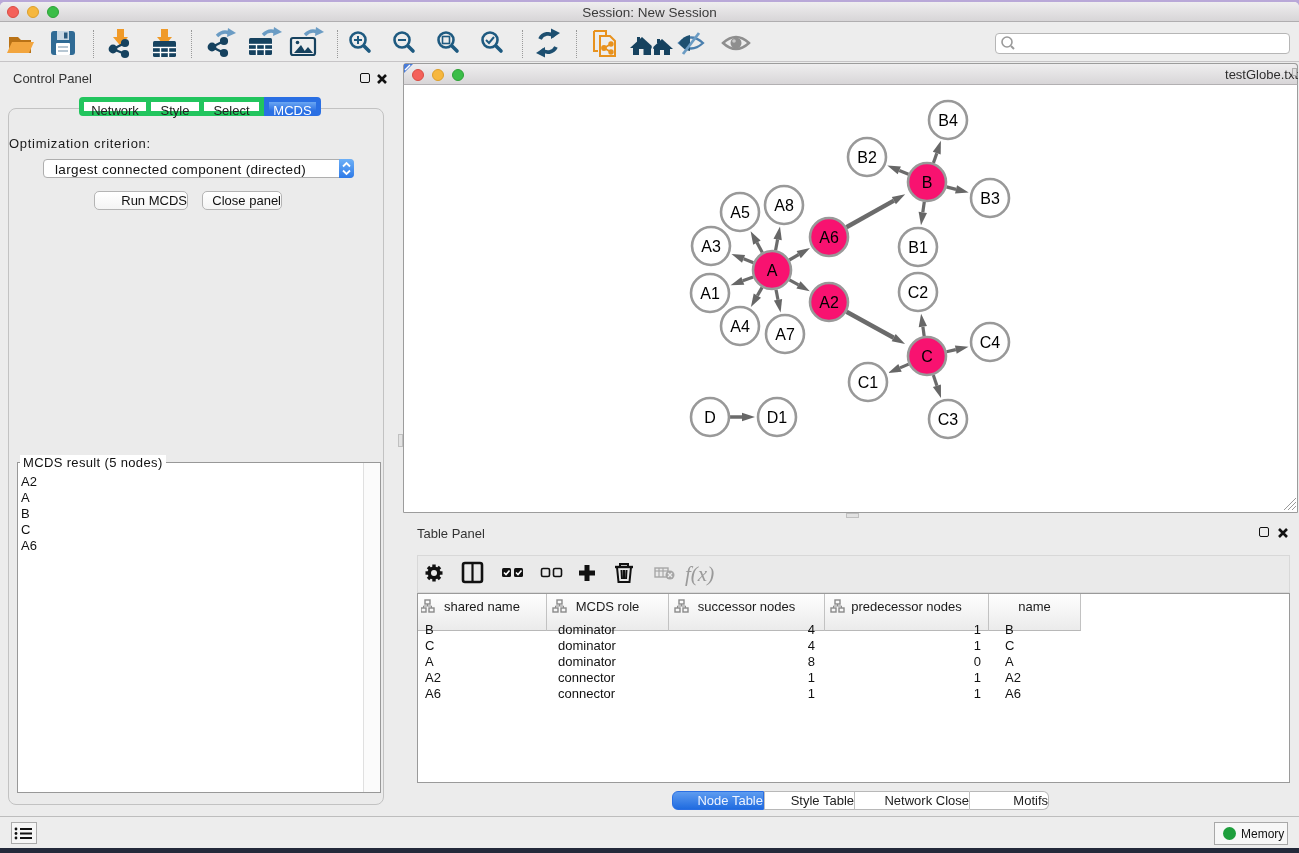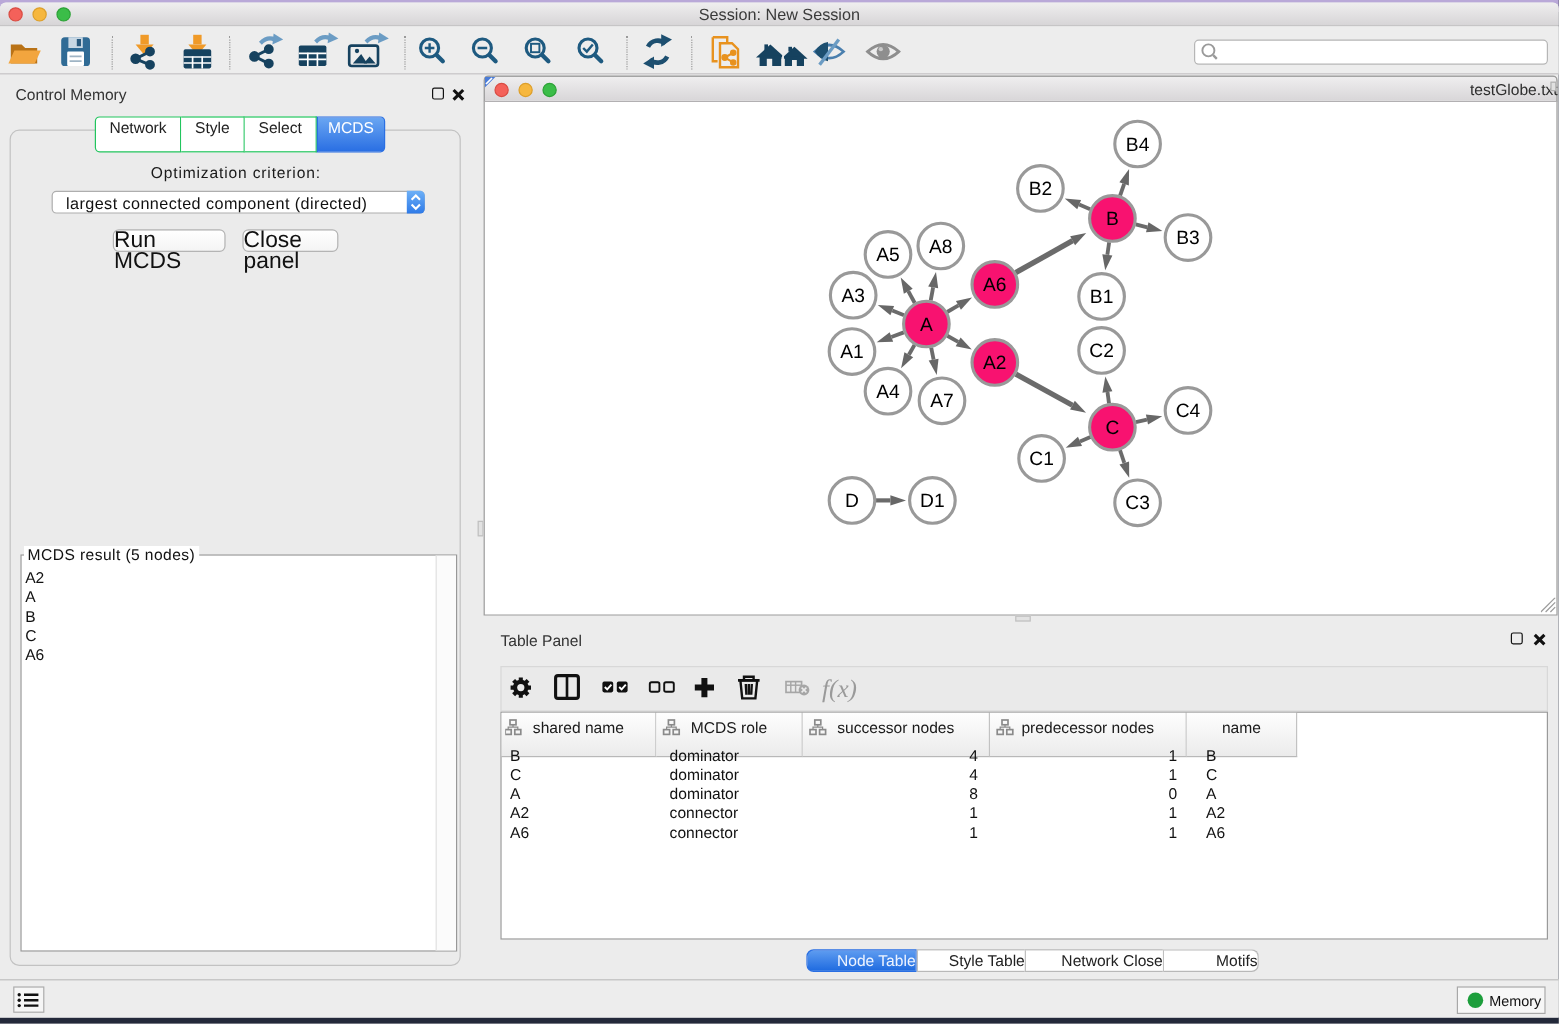--- a/index.html
+++ b/index.html
@@ -9,27 +9,27 @@
 #titlebar{left:0;top:2px;width:1299px;height:20px;background:linear-gradient(#efeeef,#d7d5d7);border-bottom:1px solid #b0aeb0;border-radius:5px 5px 0 0}
 .tl{width:12px;height:12px;border-radius:50%}
 #title{left:0;top:5px;width:1299px;text-align:center;font-size:13.5px;color:#3a3a3a}
 #toolbar{left:0;top:22px;width:1299px;height:40px;background:#ededed;border-bottom:1px solid #c6c4c6}
 .sep{top:30px;width:0;height:28px;border-left:1px dotted #9a9a9a}
 #searchbox{left:995px;top:33px;width:295px;height:21px;background:#fff;border:1px solid #b6b6b6;border-radius:4px}
 
 #cp-title{left:13px;top:71px;font-size:13px;color:#333}
 .float-ic{width:10px;height:10px;border:1.6px solid #111;border-radius:2px}
 #cp-box{left:8px;top:108px;width:376px;height:697px;background:#ebebeb;border:1px solid #c2c2c2;border-radius:8px}
-.tab{top:97px;height:30px;background:#fff;border:1px solid #22c55e;font-size:13px;color:#222;text-align:center;line-height:18px}
+.tab{top:97px;height:19px;background:#fff;border:5px solid #22c55e;font-size:13px;color:#222;text-align:center;line-height:18px}
 .tabsel{background:linear-gradient(#6aa6f2,#2a6fe3);color:#fff;border-color:#2a6fe3}
-#opt-label{left:9px;top:136px;width:375px;text-align:center;font-size:13px;letter-spacing:0.7px;color:#1a1a1a}
+#opt-label{left:9px;top:136px;width:375px;text-align:left;font-size:13px;letter-spacing:0.7px;color:#1a1a1a}
 #cp-select{left:43px;top:159px;width:311px;height:19px;background:#fff;border:1px solid #aeaeae;border-radius:4px}
 #cp-select span{position:absolute;left:11px;top:2px;font-size:13.5px;letter-spacing:0.35px;color:#111}
 #cp-spin{position:absolute;right:-1px;top:-1px;width:15px;height:19px;background:linear-gradient(#6db0f7,#2e7ae8);border-radius:0 4px 4px 0}
-.btn{top:191px;height:19px;background:linear-gradient(#ffffff,#f4f4f4);border:1px solid #b4b4b4;border-radius:5px;font-size:19px;color:#111;text-align:left;line-height:17px}
+.btn{top:191px;height:19px;background:linear-gradient(#ffffff,#f4f4f4);border:1px solid #b4b4b4;border-radius:5px;font-size:13px;color:#111;text-align:right;line-height:17px}
 #fieldset{left:17px;top:462px;width:364px;height:331px;background:#fff;border:1px solid #989898}
 #fs-legend{left:20px;top:455px;background:#fff;padding:0 3px;font-size:13px;letter-spacing:0.35px;color:#111}
 #fs-list{left:21px;top:474px;font-size:13px;color:#111;line-height:16px}
 #fs-scroll{left:363px;top:463px;width:17px;height:329px;background:#fbfbfb;border-left:1px solid #e0e0e0}
 
 #nw{left:403px;top:63px;width:895px;height:450px;background:#fff;border:1px solid #9c9c9c;border-radius:4px 4px 0 0}
 #nw-titlebar{left:403px;top:63px;width:895px;height:22px;background:linear-gradient(#efeeef,#d8d6d8);border:1px solid #9c9c9c;border-bottom:1px solid #b2b0b2;border-radius:4px 4px 0 0}
 #nw-title{left:403px;top:67px;width:895px;text-align:right;font-size:13px;color:#2e2e2e}
 
 #tp-title{left:417px;top:526px;font-size:13px;color:#333}
@@ -170,21 +170,21 @@
 
 <circle cx="1007" cy="16" r="5" fill="none" stroke="#9a9a9a" stroke-width="1.6"></circle>
 <line x1="1011" y1="20" x2="1014" y2="23" stroke="#9a9a9a" stroke-width="2"></line>
 </svg>
 <div class="abs sep" style="left:93px"></div>
 <div class="abs sep" style="left:191px"></div>
 <div class="abs sep" style="left:337px"></div>
 <div class="abs sep" style="left:522px"></div>
 <div class="abs sep" style="left:576px"></div>
 
-<div class="abs" id="cp-title">Control Memory</div>
+<div class="abs" id="cp-title">Control Panel</div>
 <div class="abs float-ic" style="left:360px;top:73px"></div>
 <svg class="abs" style="left:375px;top:72px" width="14" height="14">
     <path d="M3,3 L11,11 M11,3 L3,11" stroke="#111" stroke-width="2.6"></path>
   </svg>
 <div class="abs" id="cp-box"></div>
 <div class="abs tab" style="left:79px;width:72px;border-radius:4px 0 0 4px">Network</div>
 <div class="abs tab" style="left:151px;width:53px;border-left:none">Style</div>
 <div class="abs tab" style="left:204px;width:60px;border-left:none">Select</div>
 <div class="abs tab tabsel" style="left:264px;width:57px;border-radius:0 4px 4px 0">MCDS</div>
 <div class="abs" id="opt-label">Optimization criterion:</div>

